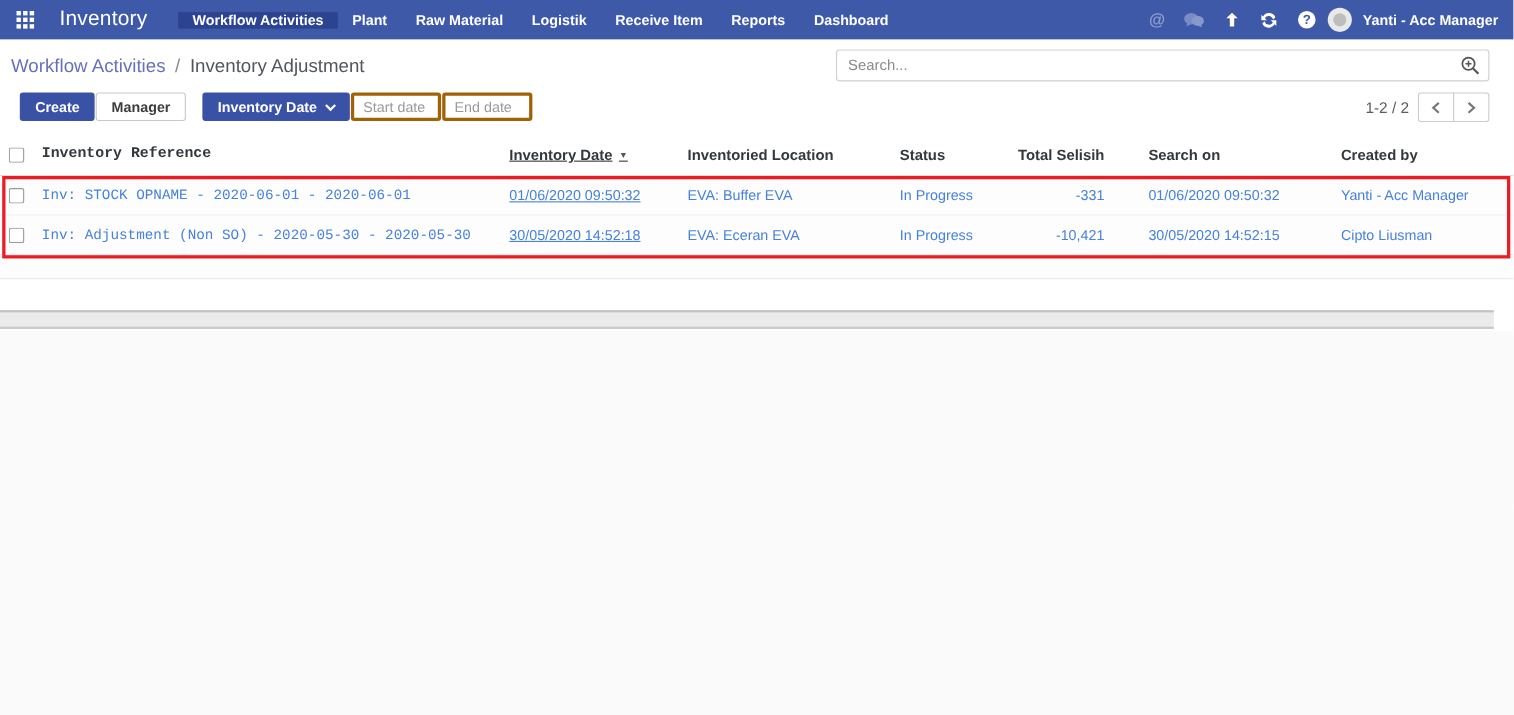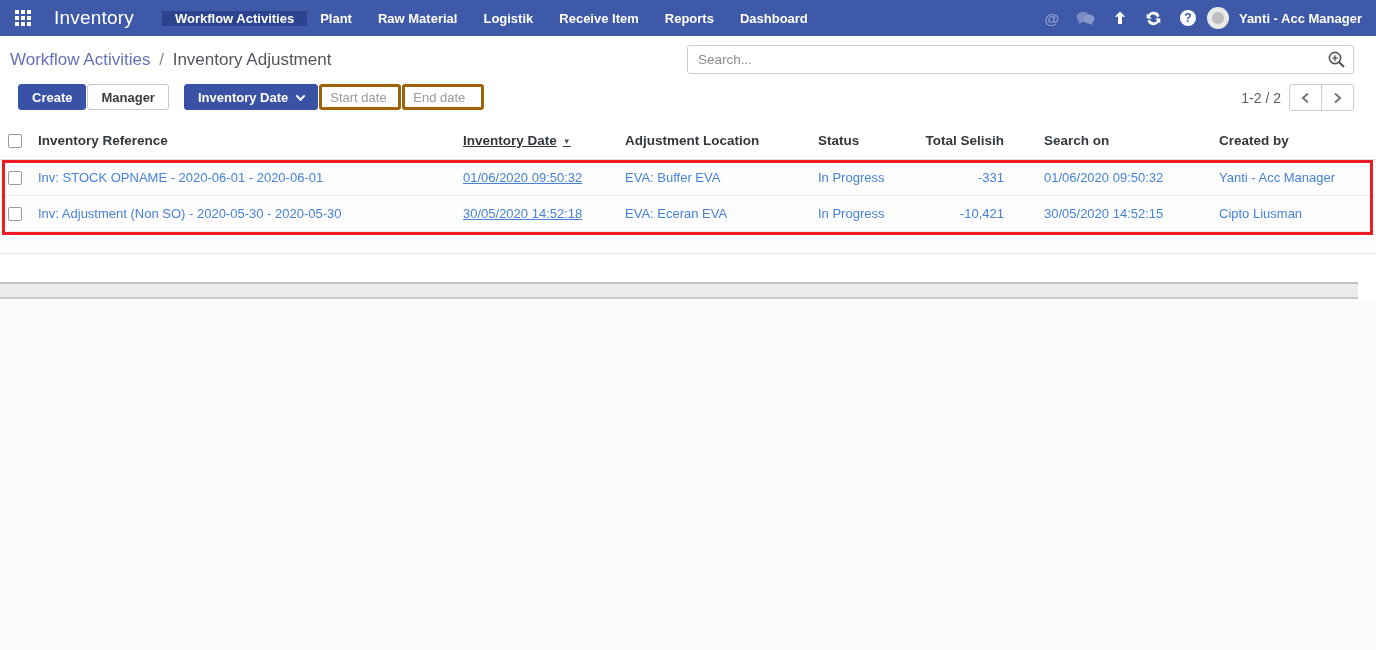--- a/index.html
+++ b/index.html
@@ -23,21 +23,21 @@
   .avatar { width:22px; height:22px; border-radius:50%; background:#e9e9e9; display:flex; align-items:center; justify-content:center; margin-right:6px; }
   .avatar-inner { width:12px; height:12px; border-radius:50%; background:#bdbdbd; }
   .user-name { font-size:13px; font-weight:bold; white-space:nowrap; }
 
   
   .control { position:relative; background:#fff; height:86px; }
   .breadcrumb { position:absolute; left:10px; top:14px; font-size:17px; white-space:nowrap; }
   .breadcrumb .parent { color:var(--breadcrumb-link,#6670b8); cursor:pointer; }
   .breadcrumb .sep { color:#8a8a8a; padding:0 4px; }
   .breadcrumb .current { color:#51565c; }
-  .search-wrap { position:absolute; right:22px; top:9px; width:667px; height:29px; }
+  .search-wrap { position:absolute; right:22px; top:9px; width:594px; height:29px; }
   .search-input { width:100%; height:100%; border:1px solid #cfcfcf; border-radius:3px; padding:0 34px 0 10px; font-size:13.5px; color:#333; font-family:"Liberation Sans",sans-serif; outline:none; }
   .search-input::placeholder { color:#8b8b8b; }
   .search-icon { position:absolute; right:8px; top:5px; width:19px; height:19px; cursor:pointer; }
 
   .toolbar { position:absolute; left:18px; top:48px; display:flex; gap:1px; align-items:center; }
   .btn { height:26px; font-size:13px; font-weight:bold; border-radius:3px; display:flex; align-items:center; padding:0 13px; cursor:pointer; font-family:"Liberation Sans",sans-serif; }
   .btn-primary { background:var(--accent,#3a52a6); color:#fff; border:1px solid var(--accent,#3a52a6); }
   .btn-default { background:#fff; color:#3c3c3c; border:1px solid #c9c9c9; }
   .btn-filter { gap:9px; }
   .chevron-down { width:7px; height:7px; border-right:2px solid #fff; border-bottom:2px solid #fff; transform:rotate(45deg) translate(-1px,-1px); }
@@ -52,21 +52,21 @@
   .pager-btn:last-child { border-radius:0 3px 3px 0; margin-left:-1px; }
 
   
   .list { position:relative; }
   .lrow { display:flex; align-items:center; padding-left:8px; }
   .lhead { height:38px; border-bottom:1px solid #dcdcdc; font-weight:bold; color:#33383d; font-size:13.5px; }
   .lbody-row { height:36px; border-bottom:1px solid #ebebeb; background:#fdfdfe; font-size:13px; color:var(--row-link,#4682d8); cursor:pointer; }
   .cell { padding-right:8px; white-space:nowrap; overflow:hidden; }
   .c-check { width:30px; display:flex; align-items:center; }
   .checkbox { width:14px; height:14px; border:1px solid #9a9a9a; border-radius:2px; background:#fff; cursor:pointer; }
-  .c-ref { width:417px; padding-left:0; }
+  .c-ref { width:417px; padding-left:0;font-family:Liberation Mono, monospace; }
   .c-date { width:160px; padding-left:8px;text-decoration:underline; }
   .c-loc { width:200px; padding-left:10px; }
   .c-status { width:97px; padding-left:3px; }
   .c-selisih { width:100px; text-align:right; }
   .c-createdon { width:175px; padding-left:32px; }
   .c-createdby { flex:1; padding-left:32px; }
   .sort-icon { font-size:8px; color:#555; margin-left:6px; vertical-align:1px; }
 
   .annotation-box { position:absolute; left:2px; top:0px; width:1371px; height:75px; border:3px solid #ec1c24; pointer-events:none; }
 
@@ -181,21 +181,21 @@
   </div>
 </div>
 
 <div class="list">
   <div class="lrow lhead">
     <div class="cell c-check">
       <div class="checkbox"></div>
     </div>
     <div class="cell c-ref">Inventory Reference</div>
     <div class="cell c-date"><span>Inventory Date</span><span class="sort-icon">▼</span></div>
-    <div class="cell c-loc">Adjustment Location</div>
+    <div class="cell c-loc">Inventoried Location</div>
     <div class="cell c-status">Status</div>
     <div class="cell c-selisih">Total Selisih</div>
     <div class="cell c-createdon">Search on</div>
     <div class="cell c-createdby">Created by</div>
   </div>
 
   <div style="position:relative;">
     <div class="lrow lbody-row">
       <div class="cell c-check">
         <div class="checkbox"></div>

